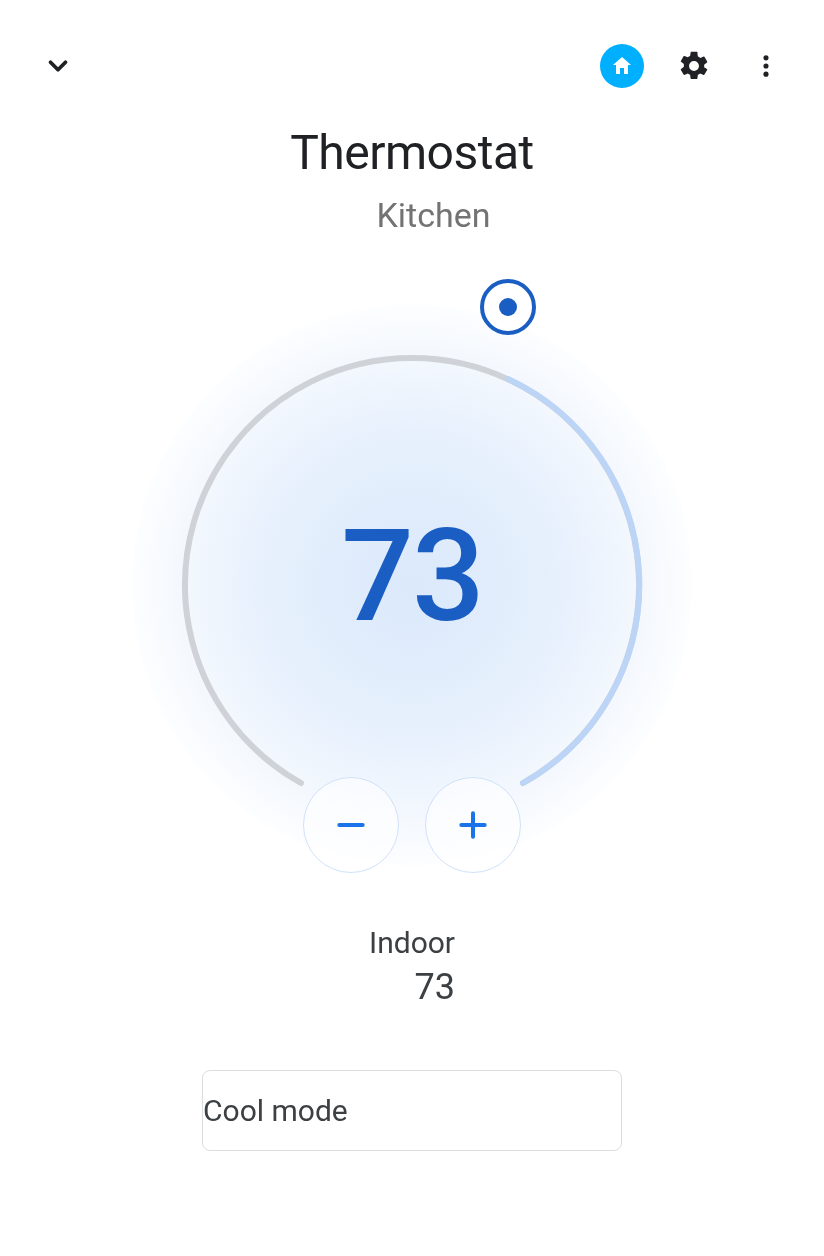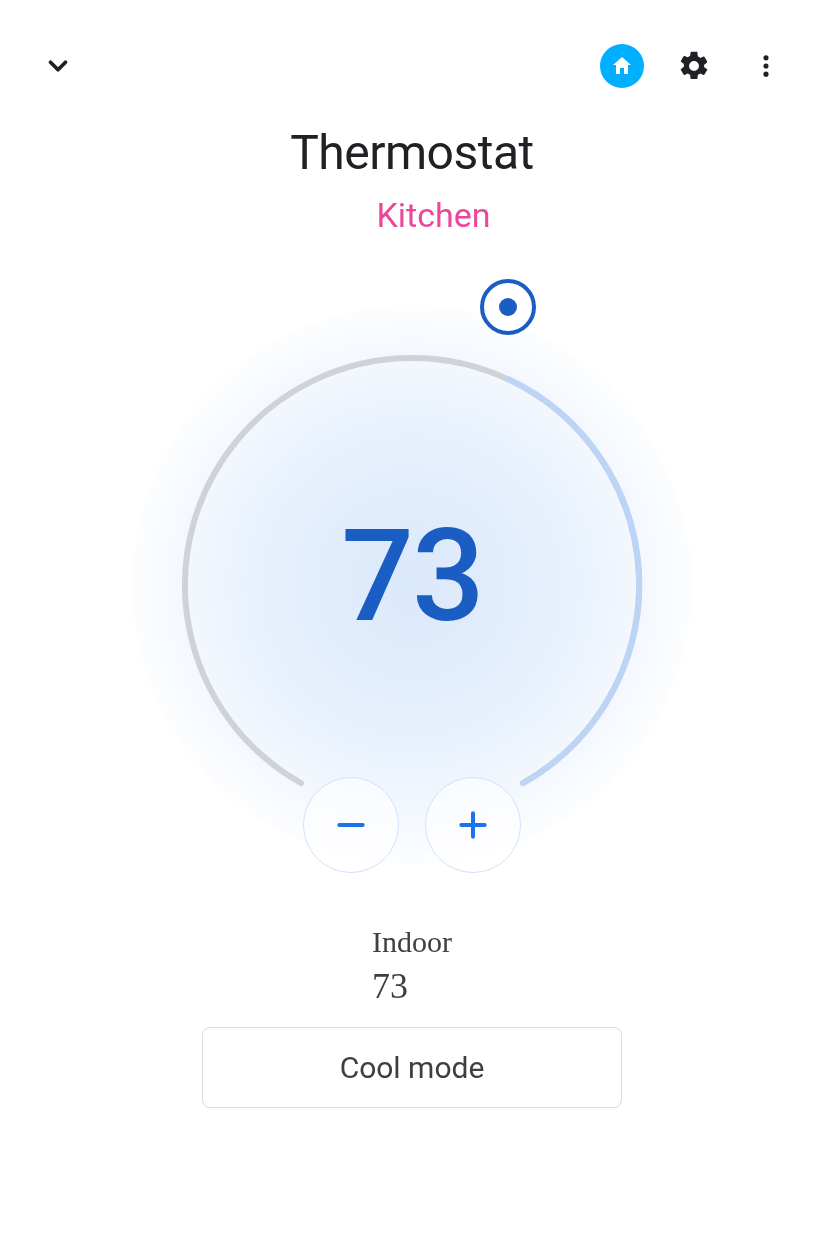--- a/index.html
+++ b/index.html
@@ -40,21 +40,21 @@
   
   .title-block { text-align: center; margin-top: 28px; }
   .title {
     font-size: 48px;
     font-weight: 400;
     letter-spacing: -0.5px;
     color: #202124;
   }
   .subtitle {
     font-size: 34px;
-    color: #ec4899;
+    color: #737373;
     margin-top: 14px;
     font-weight: 400;
     margin-left: 43px;
   }
 
   
   .dial-wrap {
     position: relative;
     width: 560px;
     height: 560px;
@@ -120,36 +120,36 @@
   }
   .adj-btn svg { display: block; }
 
   
   .stats-row {
     display: flex;
     justify-content: center;
     gap: 72px;
     margin-top: 60px;
   }
-  .stat { text-align: left; font-family: Liberation Serif, serif; }
+  .stat { text-align: right; }
   .stat-label { font-size: 30px; color: #3c4043; }
   .stat-value { font-size: 36px; color: #3c4043; margin-top: 6px; }
 
   
   .mode-btn {
     display: block;
-    margin: 20px auto 0 auto;
+    margin: 62px auto 0 auto;
     width: 420px;
     padding: 22px 0;
     border: 1px solid #dadce0;
     border-radius: 8px;
     background: #fff;
     font-size: 30px;
     color: #3c4043;
-    text-align: center;
+    text-align: left;
     cursor: pointer;
     font-family: inherit;
   }
 </style>
 </head>
 <body>
 
 <div class="header">
   <div class="header-left">
     <div class="icon-btn">

